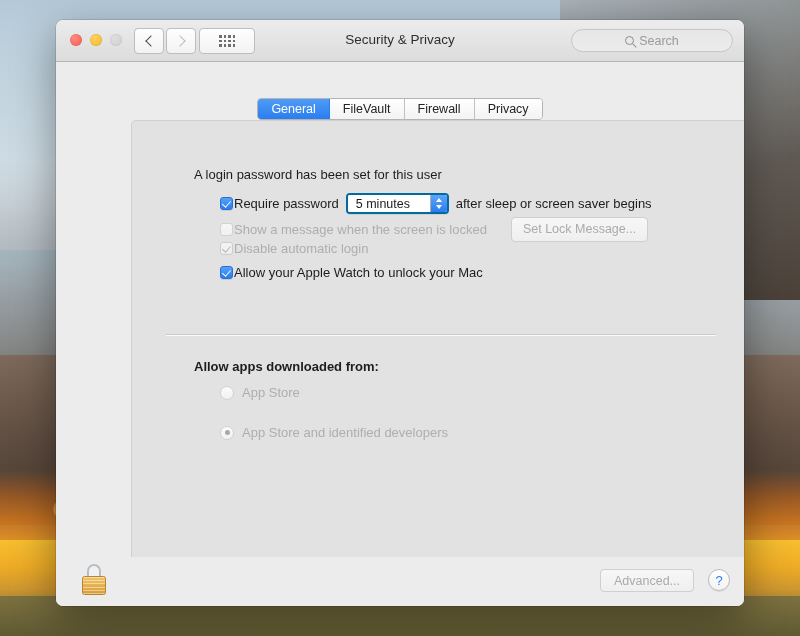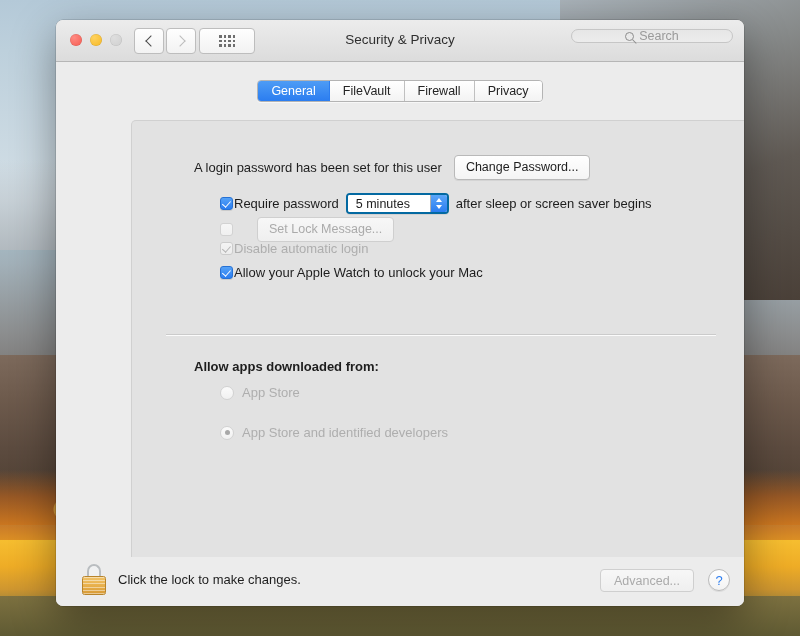--- a/index.html
+++ b/index.html
@@ -174,21 +174,21 @@
     text-align: center;
     font-size: 13.5px;
     color: #2f2f2f;
     font-weight: 400;
     pointer-events: none;
   }
 
   #searchbox {
     position: absolute;
     right: 11px; top: 9px;
-    width: 162px; height: 14px;
+    width: 162px; height: 23px;
     border-radius: 12px;
     background: linear-gradient(180deg,#e6e6e6 0%, #ececec 100%);
     border: 1px solid #c6c6c6;
     display: flex; align-items: center; justify-content: center;
     gap: 5px;
   }
   .mag {
     position: relative;
     width: 9px; height: 9px;
     border: 1.3px solid #8d8d8d;
@@ -202,21 +202,21 @@
     background: #8d8d8d;
     transform: rotate(45deg);
   }
   #search-ph { font-size: 12.5px; color: #9a9a9a; }
 
   
   #tabzone {
     height: 58px;
     background: #ececec;
     display: flex;
-    align-items: center;
+    align-items: flex-end;
     justify-content: center;
   }
   #tabs {
     display: flex;
     height: 22px;
     border-radius: 4px;
     overflow: hidden;
     border: 1px solid #b4b4b4;
     box-shadow: 0 1px 0 rgba(255,255,255,.6);
   }
@@ -242,21 +242,21 @@
     width: 620px; height: 437px;
     background: #e2e2e2;
     border: 1px solid #d0d0d0;
     border-bottom: none;
     border-radius: 5px 5px 0 0;
   }
 
   .row { position: absolute; display: flex; align-items: center; }
 
   
-  #row-login { left: 62px; top: 34px; gap: 12px; }
+  #row-login { left: 62px; top: 46px; }
   #login-text { font-size: 13px; color: #1d1d1d; }
   .btn {
     font-family: "Liberation Sans", sans-serif;
     font-size: 12.5px;
     color: #1d1d1d;
     background: linear-gradient(180deg,#ffffff 0%, #f4f4f4 100%);
     border: 1px solid #b9b9b9;
     border-radius: 4px;
     padding: 4px 11px 5px;
     box-shadow: 0 1px 0.5px rgba(0,0,0,.06);
@@ -503,40 +503,40 @@
         <div class="tab">FileVault</div>
         <div class="tab">Firewall</div>
         <div class="tab">Privacy</div>
       </div>
     </div>
 
     <div id="panel">
 
       <div class="row" id="row-login">
         <span id="login-text">A login password has been set for this user</span>
-        <button class="btn">Change Password...</button>
       </div>
 
       <div class="row cbrow" id="row-require">
         <span class="cb cb-on">
           <span class="tick"></span>
         </span>
         <span class="cb-label">Require password</span>
         <span class="combo">
           <span class="combo-val">5 minutes</span>
           <span class="combo-stepper">
             <span class="caret caret-up"></span>
             <span class="caret caret-dn"></span>
           </span>
         </span>
         <span class="cb-label">after sleep or screen saver begins</span>
       </div>
 
       <div class="row cbrow" id="row-message">
         <span class="cb cb-off-dis"></span>
+        <span class="cb-label dis">Show a message when the screen is locked</span>
         <button class="btn disabled" style="margin-left:23px;">Set Lock Message...</button>
       </div>
 
       <div class="row cbrow" id="row-autologin">
         <span class="cb cb-on-dis">
           <span class="tick tick-dis"></span>
         </span>
         <span class="cb-label dis">Disable automatic login</span>
       </div>
 
@@ -562,19 +562,18 @@
         </span>
         <span class="rb-label">App Store and identified developers</span>
       </div>
     </div>
 
     <div id="bottombar">
       <div id="lock">
         <span class="lock-shackle"></span>
         <span class="lock-body"></span>
       </div>
-      <div id="lock-text">Click the lock to make changes.</div>
       <button class="btn disabled" id="advanced-btn">Advanced...</button>
       <div id="help-btn">?</div>
     </div>
 
   </div>
 </div>
 
 </body></html>

